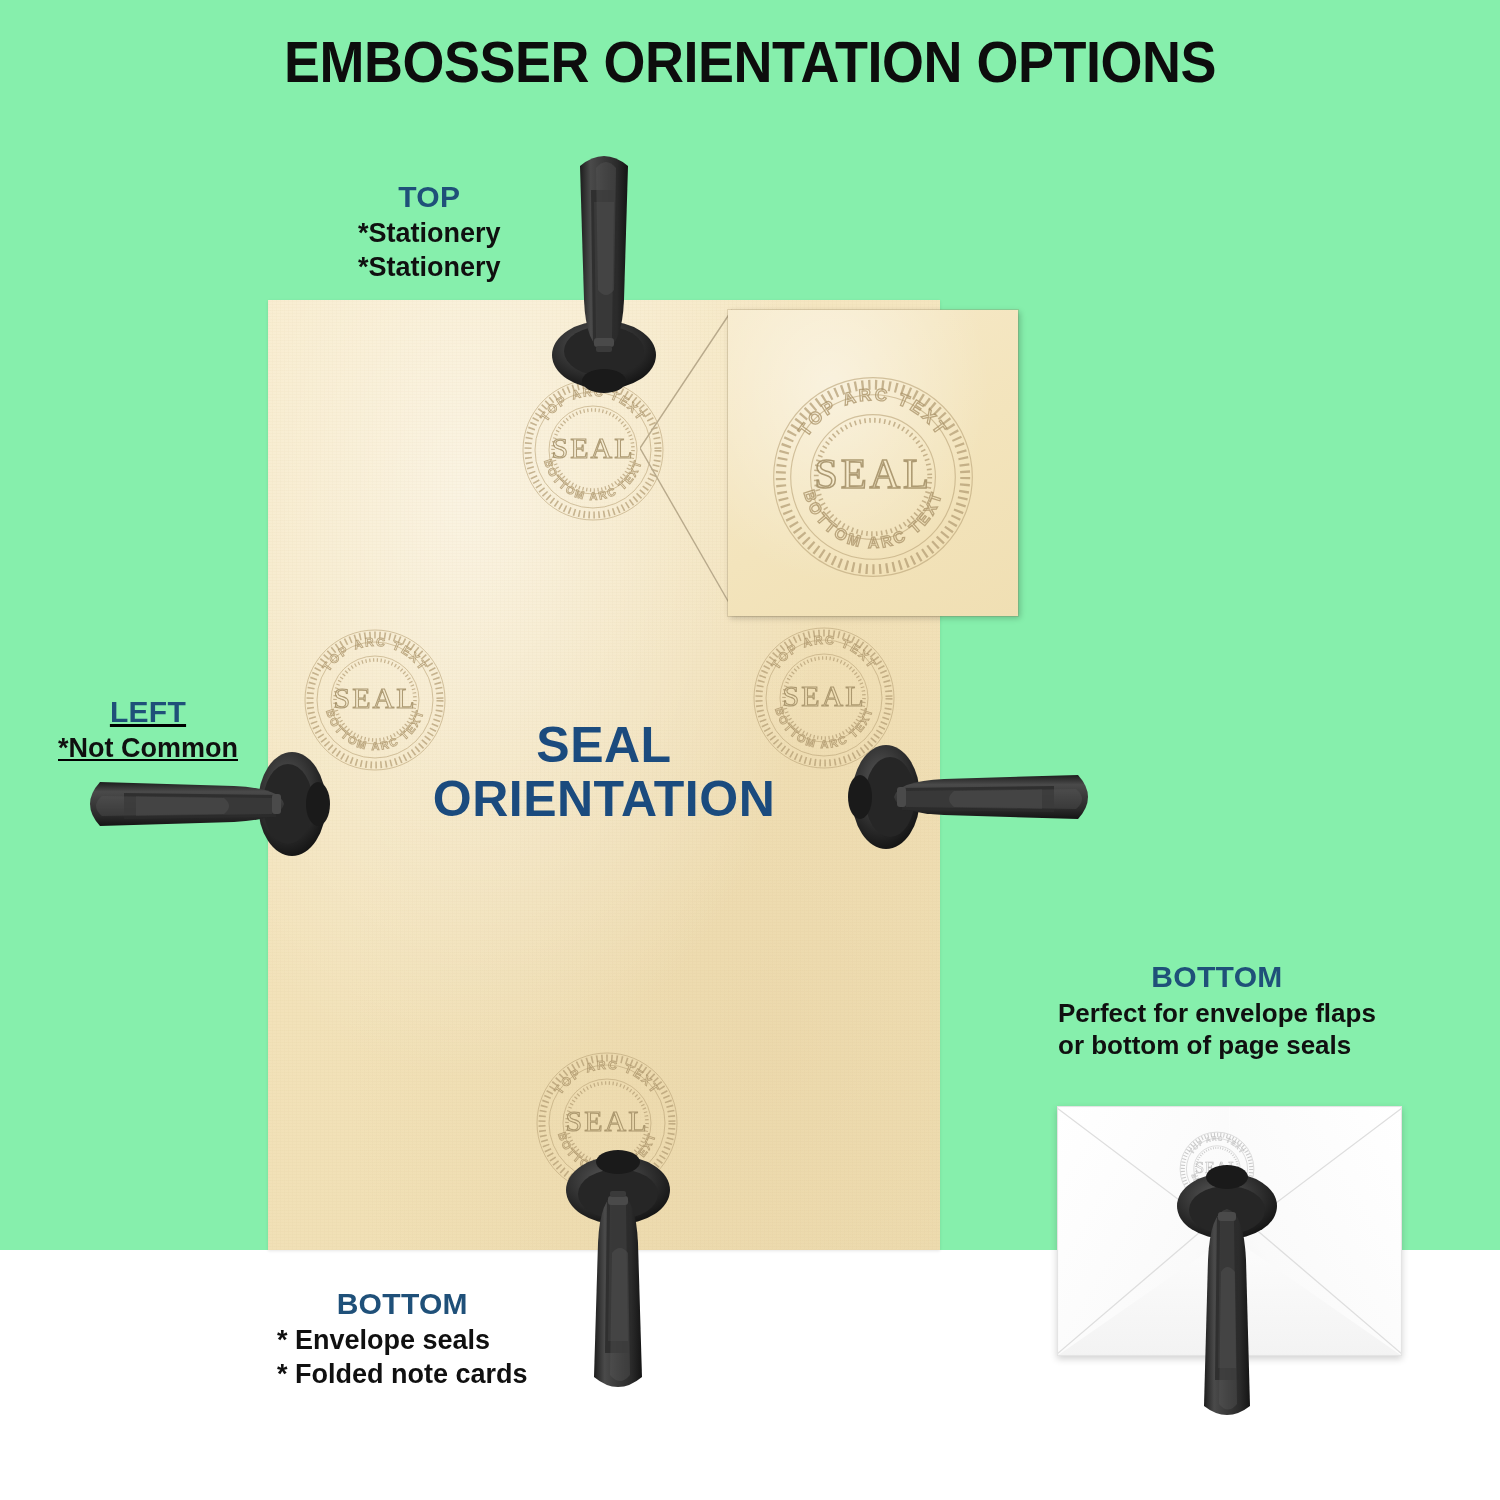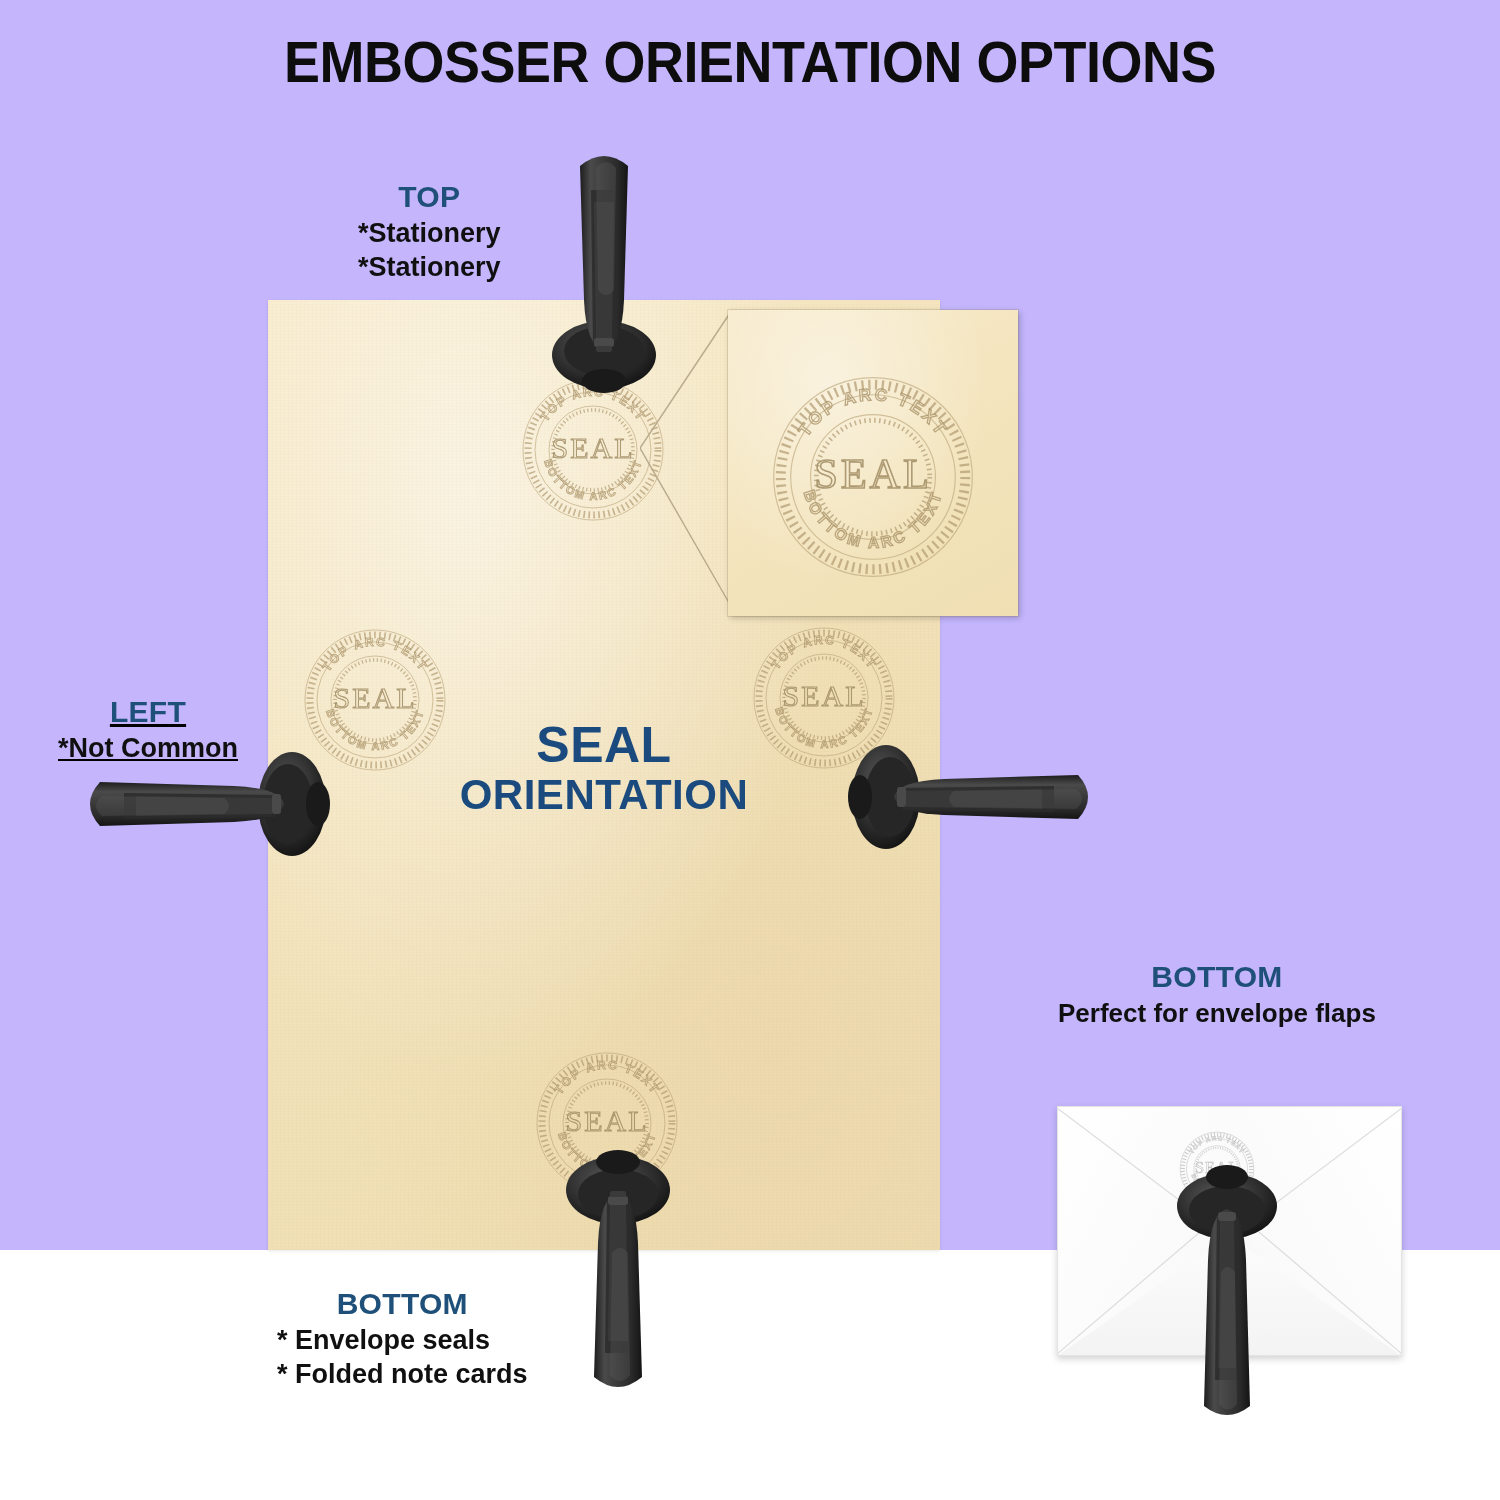--- a/index.html
+++ b/index.html
@@ -2,21 +2,21 @@
 <html><head>
 <meta charset="utf-8">
 <title>Embosser Orientation Options</title>
 <style>
   html,body{margin:0;padding:0;background:#ffffff;}
   body{
     font-family:"Liberation Sans","DejaVu Sans",sans-serif;
     width:1500px;height:1500px;position:relative;overflow:hidden;
     -webkit-font-smoothing:antialiased;
   }
-  #stage{position:absolute;left:0;top:0;width:1500px;height:1250px;background:#c4b5fd;}
+  #stage{position:absolute;left:0;top:0;width:1500px;height:1250px;background:#86efac;}
 
   
   .title{
     position:absolute;left:0;top:28px;width:1500px;text-align:center;
     font-size:58px;font-weight:700;letter-spacing:-0.5px;color:#0d0d0d;
     font-family:"Liberation Sans","DejaVu Sans",sans-serif;
     transform:scaleX(.93);transform-origin:50% 50%;
   }
 
   
@@ -52,21 +52,21 @@
     opacity:.8;
   }
 
   
   #seal-orientation-text{
     position:absolute;left:268px;top:718px;width:672px;text-align:center;
     color:#1b4b7e;font-weight:700;line-height:1.08;letter-spacing:.5px;
     font-size:50px;
   }
   #seal-orientation-text .l1{font-size:50px;display:block;}
-  #seal-orientation-text .l2{font-size:42px;display:block;}
+  #seal-orientation-text .l2{font-size:50px;display:block;}
 
   
   .seal{position:absolute;pointer-events:none;}
   .seal svg{display:block;width:100%;height:100%;overflow:visible;}
   .seal .ring{fill:none;stroke:#b9a377;stroke-opacity:.62;}
   .seal .dots{fill:none;stroke:#b09a70;stroke-opacity:.70;}
   .seal text{
     fill:none;stroke:#ab9469;stroke-opacity:.78;stroke-width:.9;
     font-family:"Liberation Sans","DejaVu Sans",sans-serif;
     font-weight:600;letter-spacing:2px;
@@ -377,15 +377,16 @@
 
   <div class="lbl" id="label-bottom-left">
     <div class="head">BOTTOM</div>
     <div class="sub">* Envelope seals</div>
     <div class="sub">* Folded note cards</div>
   </div>
 
   <div class="lbl" id="label-bottom-right">
     <div class="head">BOTTOM</div>
     <div class="sub">Perfect for envelope flaps</div>
+    <div class="sub">or bottom of page seals</div>
   </div>
 
 </div>
 
 </body></html>

